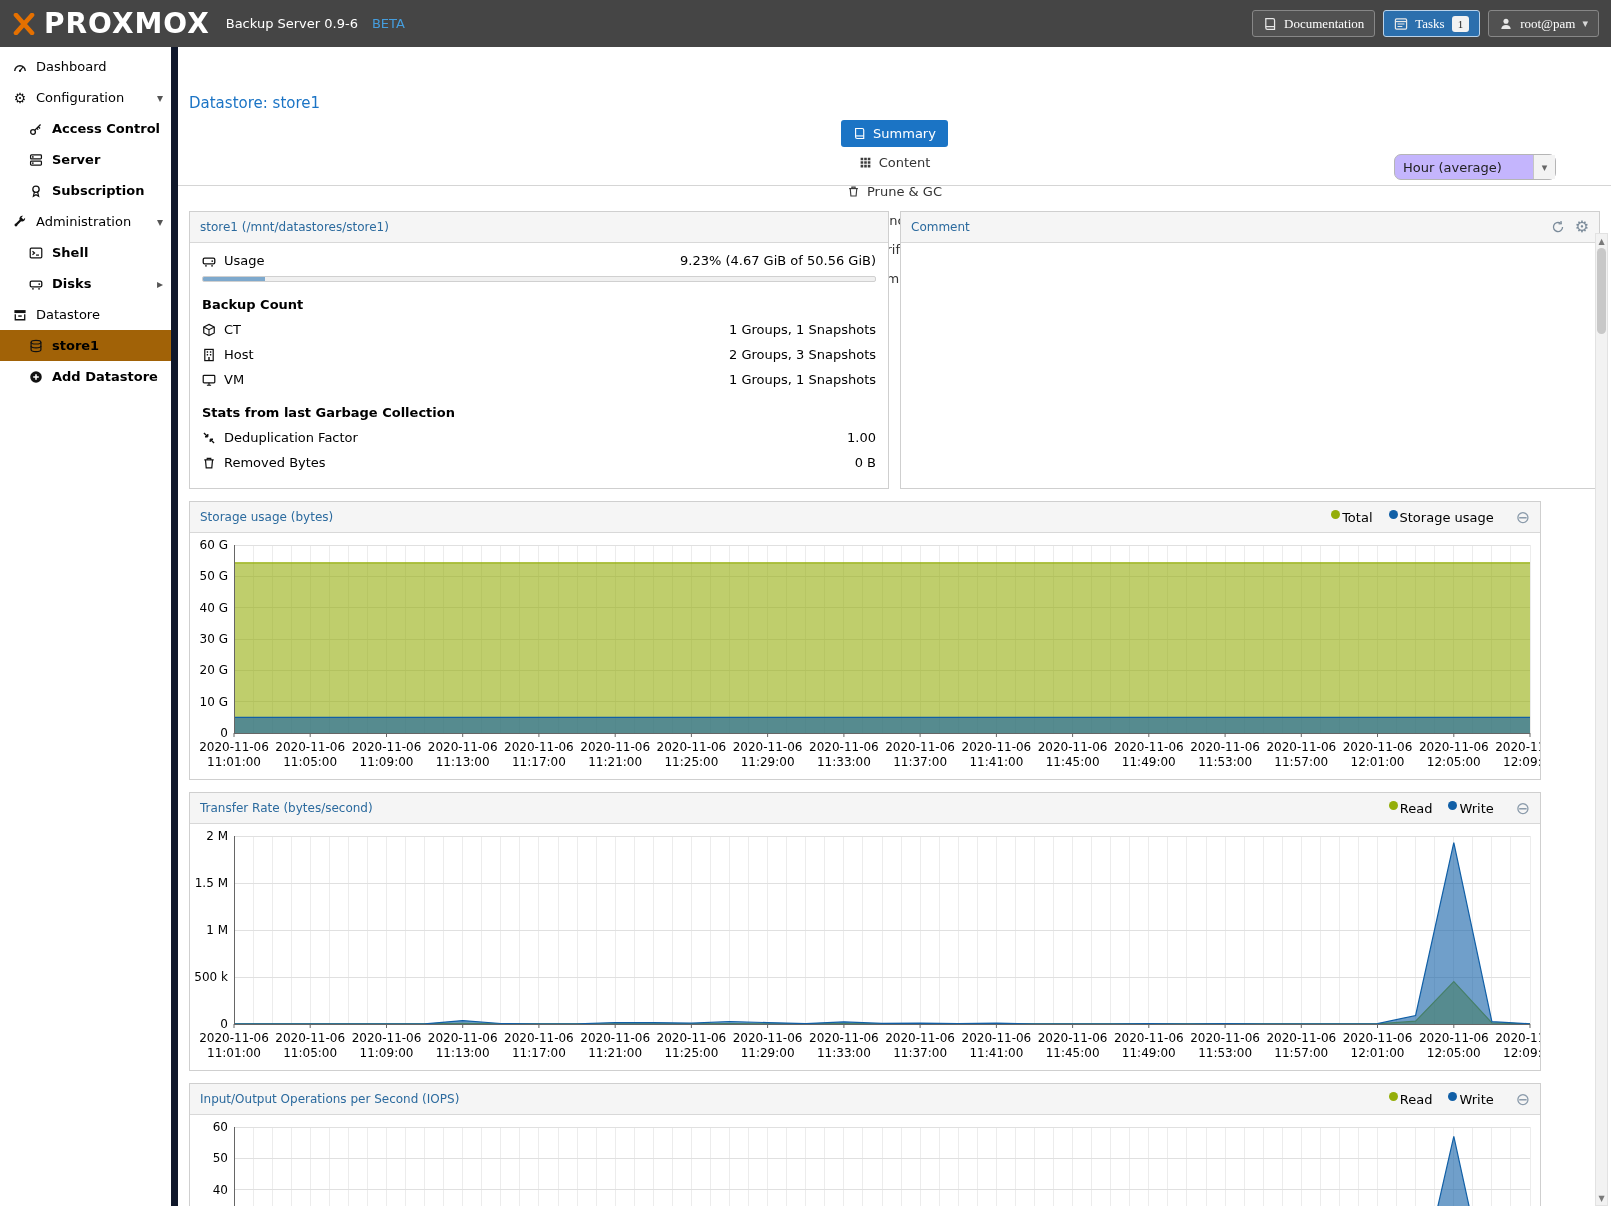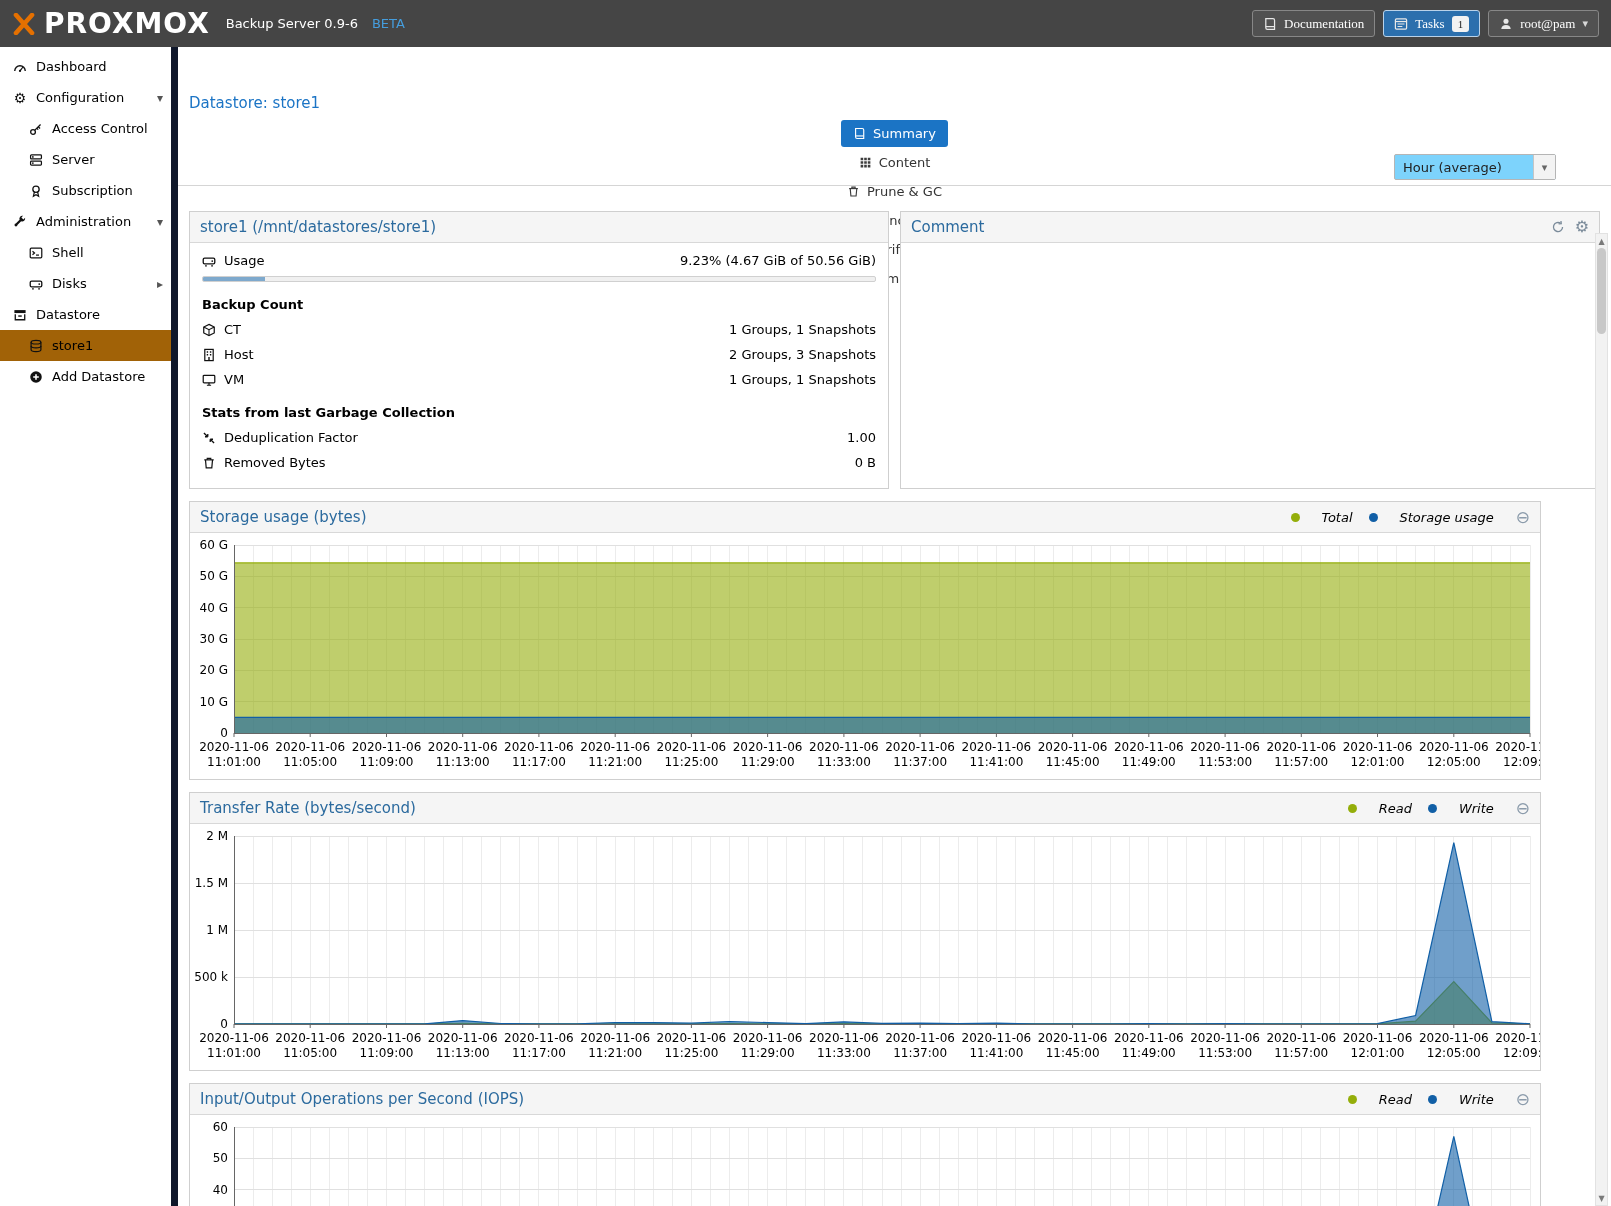--- a/index.html
+++ b/index.html
@@ -15,62 +15,62 @@
   .topbar-right { margin-left:auto; display:flex; align-items:center; gap:8px; }
   .tb-btn { display:flex; align-items:center; gap:7px; height:27px; padding:0 10px; background:#515151; border:1px solid #878787; border-radius:3px; color:#fff; font-size:13px; cursor:pointer; font-family:Liberation Serif, serif; }
   .tb-btn svg { color:#e8e8e8; }
   .tb-btn.tasks { background:#2b6fad; border-color:#b9d2e9; }
   .badge { background:#f2f2f2; color:#222; border-radius:3px; padding:1px 6px; font-size:11px; line-height:14px; }
   .caret { font-size:11px; color:#d8d8d8; }
 
   
   .sidebar { position:absolute; left:0; top:47px; bottom:0; width:178px; background:#fff; border-right:7px solid #0f172a; padding-top:4px; }
   .nav { display:flex; align-items:center; height:31px; padding:0 8px 0 12px; gap:8px; cursor:pointer; color:#000; }
-  .nav.lvl1 { padding-left:28px; }
+  .nav.lvl1 { padding-left:28px;font-weight:bold; }
   .nav.selected { background:#a16207; }
   .nav .nico { width:16px; display:inline-flex; justify-content:center; color:#111; flex:0 0 16px; }
   .nav-caret { margin-left:auto; color:#555; font-size:12px; }
   .uni-ico { font-size:14px; line-height:14px; }
 
   
   .main { position:absolute; left:178px; top:47px; right:0; bottom:0; background:#fff;margin-top:36px; }
   .page-title { padding:11px 11px 5px 11px; font-size:15px; color:#1b74c5; }
   .tabbar { display:flex; align-items:center; padding:3px 11px 0 11px; height:32px; gap:2px;flex-direction:column; }
   .tab { display:flex; align-items:center; gap:7px; padding:6px 12px; font-size:13px; color:#333; border-radius:3px; cursor:pointer; }
   .tab svg { color:#3c3c3c; }
   .tab.active { background:#1b74c5; color:#fff; }
   .tab.active svg { color:#fff; }
   .toolbar { height:37px; display:flex; align-items:center; justify-content:flex-end; padding:0 55px 0 11px; border-bottom:1px solid #d5d5d5; }
-  .combo { width:162px; height:26px; border:1px solid #b5b5b5; border-radius:2px; display:flex; align-items:center; background:#7dd3fc; cursor:pointer; }
+  .combo { width:162px; height:26px; border:1px solid #b5b5b5; border-radius:7px; display:flex; align-items:center; background:#c4b5fd; cursor:pointer; }
   .combo-value { flex:1; padding:0 8px; font-size:13px; color:#222; }
   .combo-trigger { width:22px; height:100%; border-left:1px solid #c5c5c5; background:#f3f3f3; display:flex; align-items:center; justify-content:center; color:#666; font-size:11px; }
 
   .scrollregion { position:absolute; left:0; top:117px; right:0; bottom:0; overflow:hidden; padding:11px; }
 
   
   .panel { border:1px solid #cfcfcf; background:#fff; width:1352px; }
   .panel-hd { height:31px; background:#f5f5f5; border-bottom:1px solid #d8d8d8; display:flex; align-items:center; padding:0 10px; }
-  .panel-title { color:#2b6a9e; font-size:15px; }
+  .panel-title { color:#2b6a9e; font-size:12px; }
   .row2 { display:flex; gap:11px; margin-bottom:12px; }
   .row2 .panel { flex:1; width:auto; min-height:278px; }
   .panel-tools { margin-left:auto; display:flex; align-items:center; gap:10px; color:#7b8b9a; }
   .panel-tools svg { cursor:pointer; }
 
   .kv { display:flex; align-items:center; justify-content:space-between; padding:5px 12px; font-size:13px; }
   .kv-left { display:flex; align-items:flex-end; gap:8px; }
   .kv-left svg { color:#111; }
   .sect-hd { font-weight:bold; padding:13px 12px 5px 12px; font-size:13px; }
   .usage-row { padding-top:10px; }
   .progress { margin:3px 12px 2px 12px; height:6px; background:#f0f0f0; border:1px solid #d0d0d0; border-radius:2px; overflow:hidden; }
   .progress-fill { height:100%; background:#7ea9cd; width:0; }
 
   
   .chartpanel { margin-bottom:12px; }
   .legend { margin-left:auto; display:flex; align-items:center; gap:16px; }
-  .litem { display:flex; align-items:center; gap:22px; font-size:13px; color:#000; cursor:pointer;font-style:italic; }
+  .litem { display:flex; gap:2px; font-size:13px; color:#000; cursor:pointer; }
   .dot { width:9px; height:9px; border-radius:50%; display:inline-block; background:#888; }
   .tool-collapse { font-size:17px; color:#8b9bab; margin-left:6px; cursor:pointer; line-height:16px; }
   .chartbox { width:1350px; height:246px; overflow:hidden; }
   .chartbox svg { font-family:"DejaVu Sans","Liberation Sans",sans-serif; display:block; overflow:hidden; }
 
   
   .scrollbar { position:absolute; right:3px; top:150px; bottom:0; width:13px; background:#f2f2f2; border:1px solid #e2e2e2; z-index:5; display:flex; flex-direction:column; align-items:center; }
   .sb-btn { height:14px; width:100%; display:flex; align-items:center; justify-content:center; font-size:8px; color:#7a7a7a; cursor:pointer; }
   .sb-thumb { width:9px; height:86px; background:#c8c8c8; border-radius:5px; cursor:grab; }
   .sb-spacer { flex:1; }

